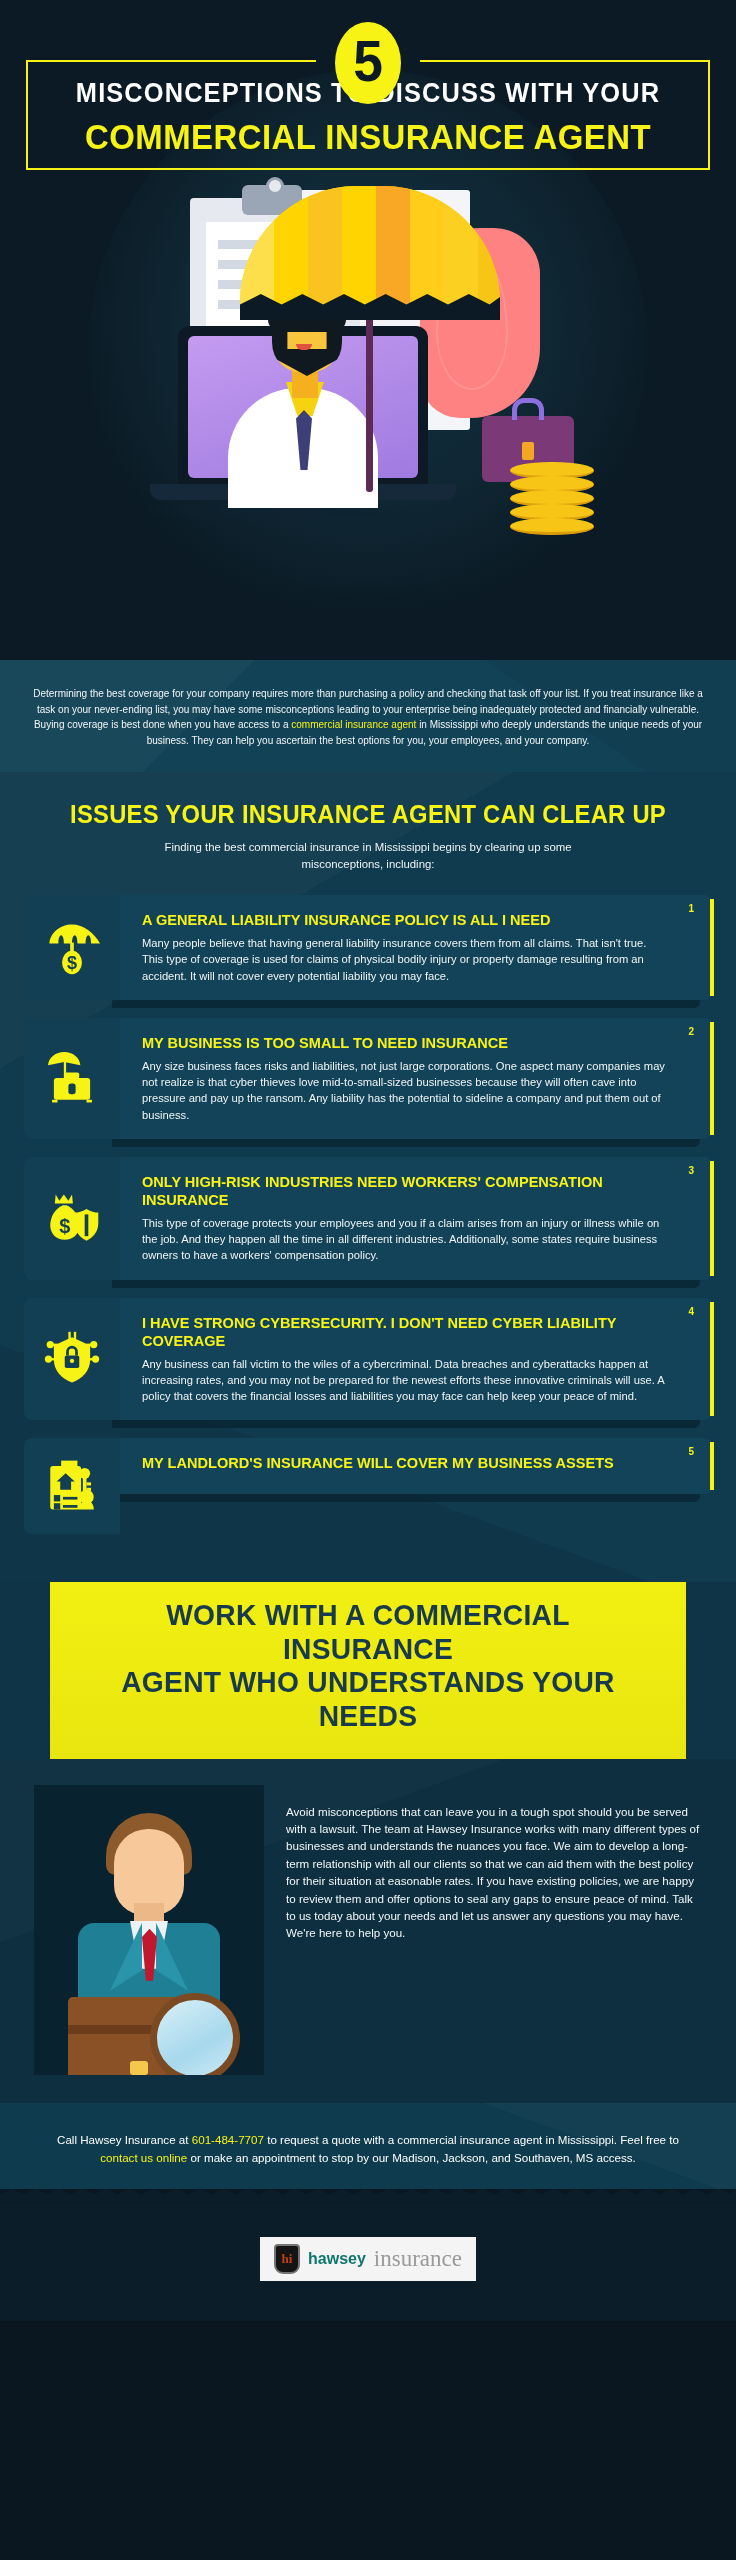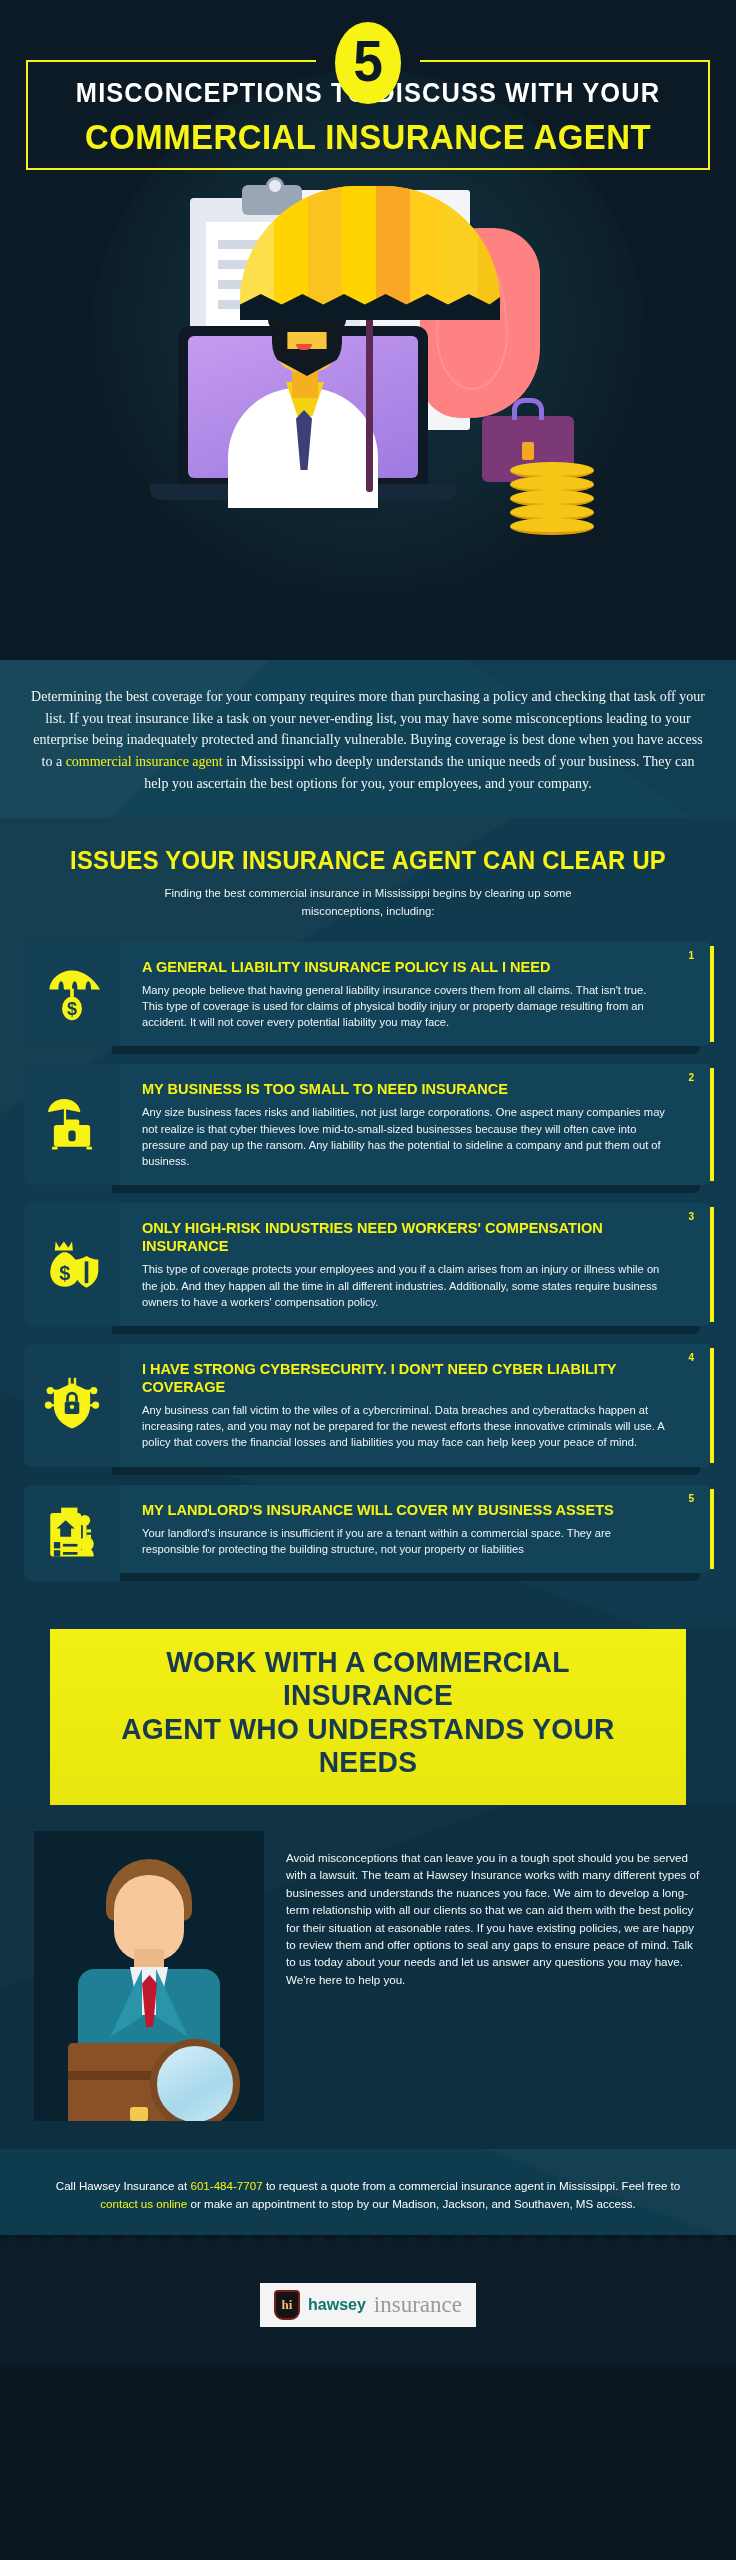--- a/index.html
+++ b/index.html
@@ -127,21 +127,21 @@
 
   
   .intro {
     background:#124256;
     background-image:
       linear-gradient(135deg, rgba(255,255,255,.03) 0 30%, transparent 30%),
       linear-gradient(215deg, rgba(0,0,0,.06) 0 28%, transparent 28%);
     padding:26px 30px 24px;
     text-align:center;
   }
-  .intro p { font-size:14px; line-height:1.55; color:#f2f6f8;font-family:Liberation Serif, serif; }
+  .intro p { font-size:10px; line-height:1.55; color:#f2f6f8; }
   .hl { color:#f7f315; }
 
   
   .issues {
     background:#103a4d;
     background-image:
       linear-gradient(150deg, rgba(255,255,255,.025) 0 24%, transparent 24%),
       linear-gradient(20deg, rgba(0,0,0,.07) 0 22%, transparent 22%);
     padding:28px 0 30px;
   }
@@ -261,23 +261,23 @@
     -webkit-mask-image:linear-gradient(#000,#000);
     clip-path:polygon(0% 100%,0% 42%,1.6% 0%,3.2% 42%,4.8% 0%,6.4% 42%,8% 0%,9.6% 42%,11.2% 0%,12.8% 42%,14.4% 0%,16% 42%,17.6% 0%,19.2% 42%,20.8% 0%,22.4% 42%,24% 0%,25.6% 42%,27.2% 0%,28.8% 42%,30.4% 0%,32% 42%,33.6% 0%,35.2% 42%,36.8% 0%,38.4% 42%,40% 0%,41.6% 42%,43.2% 0%,44.8% 42%,46.4% 0%,48% 42%,49.6% 0%,51.2% 42%,52.8% 0%,54.4% 42%,56% 0%,57.6% 42%,59.2% 0%,60.8% 42%,62.4% 0%,64% 42%,65.6% 0%,67.2% 42%,68.8% 0%,70.4% 42%,72% 0%,73.6% 42%,75.2% 0%,76.8% 42%,78.4% 0%,80% 42%,81.6% 0%,83.2% 42%,84.8% 0%,86.4% 42%,88% 0%,89.6% 42%,91.2% 0%,92.8% 42%,94.4% 0%,96% 42%,97.6% 0%,99.2% 42%,100% 8%,100% 100%);
   }
   .logo-bar { background:#0a1d28; padding:34px 0 40px; text-align:center; }
   .logo {
     display:inline-flex; align-items:center; gap:8px;
     background:#f4f4f4; padding:7px 14px;
   }
   .logo .mark {
     width:26px; height:30px; background:#141414;
-    border:2px solid #7f1d1d; border-radius:4px 4px 9px 9px;
+    border:2px solid #737373; border-radius:4px 4px 9px 9px;
     display:flex; align-items:center; justify-content:center;
-    color:#fdba74; font-size:13px; font-weight:bold;
+    color:#c2410c; font-size:13px; font-weight:bold;
     font-family:"Liberation Serif", serif;
   }
   .logo .w1 { font-family:Liberation Sans, sans-serif; font-size:16px; font-weight:bold; color:#0f766e; }
   .logo .w2 { font-family:"Liberation Serif",serif; font-size:23px; color:#9a9a9a; }
 </style>
 </head>
 <body>
 
 <section class="hero">
   <div class="hero-glow"></div>
@@ -459,21 +459,20 @@
           <rect x="44" y="22" width="4" height="20" fill="#f7f315"></rect>
           <rect x="48" y="28" width="5" height="3.4" fill="#f7f315"></rect>
           <rect x="48" y="34" width="5" height="3.4" fill="#f7f315"></rect>
           <circle cx="48" cy="44" r="8" fill="#f7f315"></circle>
           <path d="M40 58c0-7 4-10 8-10s8 3 8 10z" fill="#f7f315"></path>
         </svg>
       </div>
       <div class="body">
         <span class="num">5</span>
         <h3>MY LANDLORD'S INSURANCE WILL COVER MY BUSINESS ASSETS</h3>
-        <p>Your landlord's insurance is insufficient if you are a tenant within a commercial space. They are responsible for protecting the building structure, not your property or liabilities</p>
         <div class="bar"></div>
       </div>
     </div>
 
   </div>
 </section>
 
 <section class="cta-wrap">
   <div class="cta">
     <h2>
@@ -499,21 +498,21 @@
     </div>
     <div class="f f-handle"></div>
     <div class="f f-glass"></div>
   </div>
   <div class="text">
     <p>Avoid misconceptions that can leave you in a tough spot should you be served with a lawsuit. The team at Hawsey Insurance works with many different types of businesses and understands the nuances you face. We aim to develop a long-term relationship with all our clients so that we can aid them with the best policy for their situation at easonable rates. If you have existing policies, we are happy to review them and offer options to seal any gaps to ensure peace of mind. Talk to us today about your needs and let us answer any questions you may have. We're here to help you.</p>
   </div>
 </section>
 
 <section class="contact">
-  <p><span>Call Hawsey Insurance at </span><a class="hl" href="#" style="text-decoration:none">601-484-7707</a><span> to request a quote from a commercial insurance agent in Mississippi. Feel free to </span><a class="hl" href="#" style="text-decoration:none">contact us online</a><span> or make an appointment to stop by our Madison, Jackson, and Southaven, MS access.</span></p>
+  <p><span>Call Hawsey Insurance at </span><a class="hl" href="#" style="text-decoration:none">601-484-7707</a><span> to request a quote with a commercial insurance agent in Mississippi. Feel free to </span><a class="hl" href="#" style="text-decoration:none">contact us online</a><span> or make an appointment to stop by our Madison, Jackson, and Southaven, MS access.</span></p>
 </section>
 
 <div class="zigzag"></div>
 
 <footer class="logo-bar">
   <div class="logo">
     <span class="mark">hi</span>
     <span class="w1">hawsey</span>
     <span class="w2">insurance</span>
   </div>

